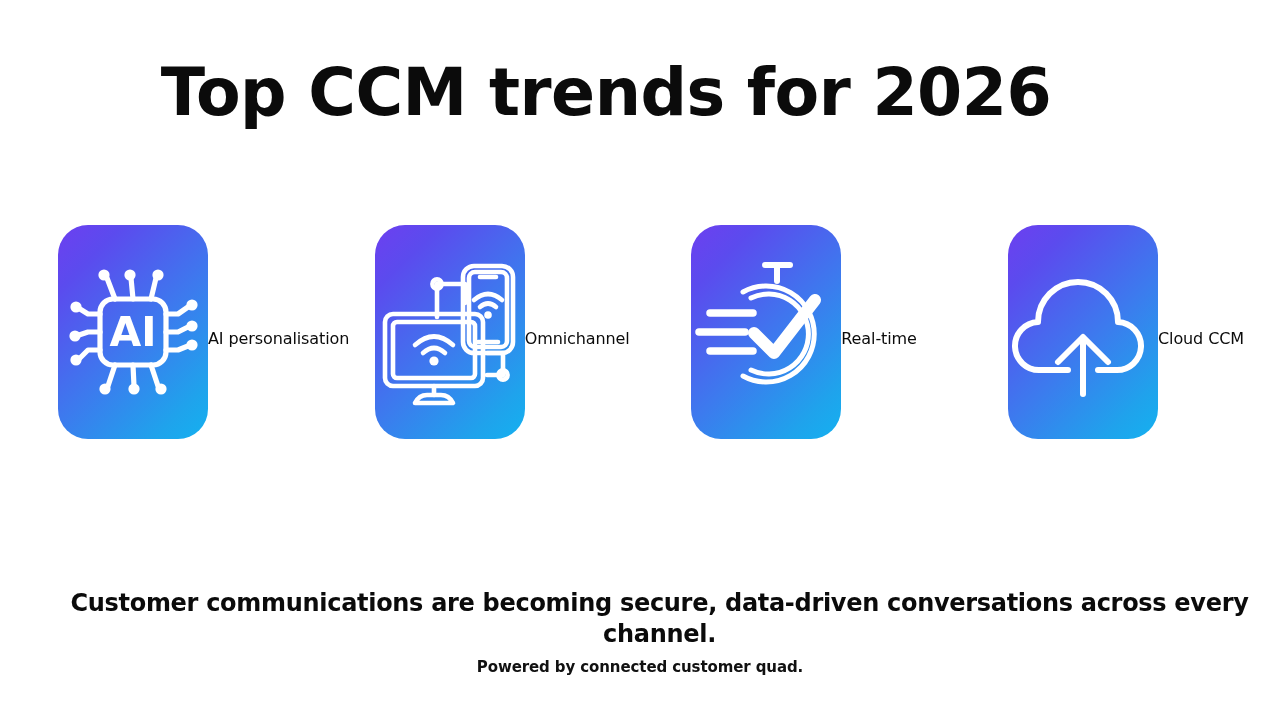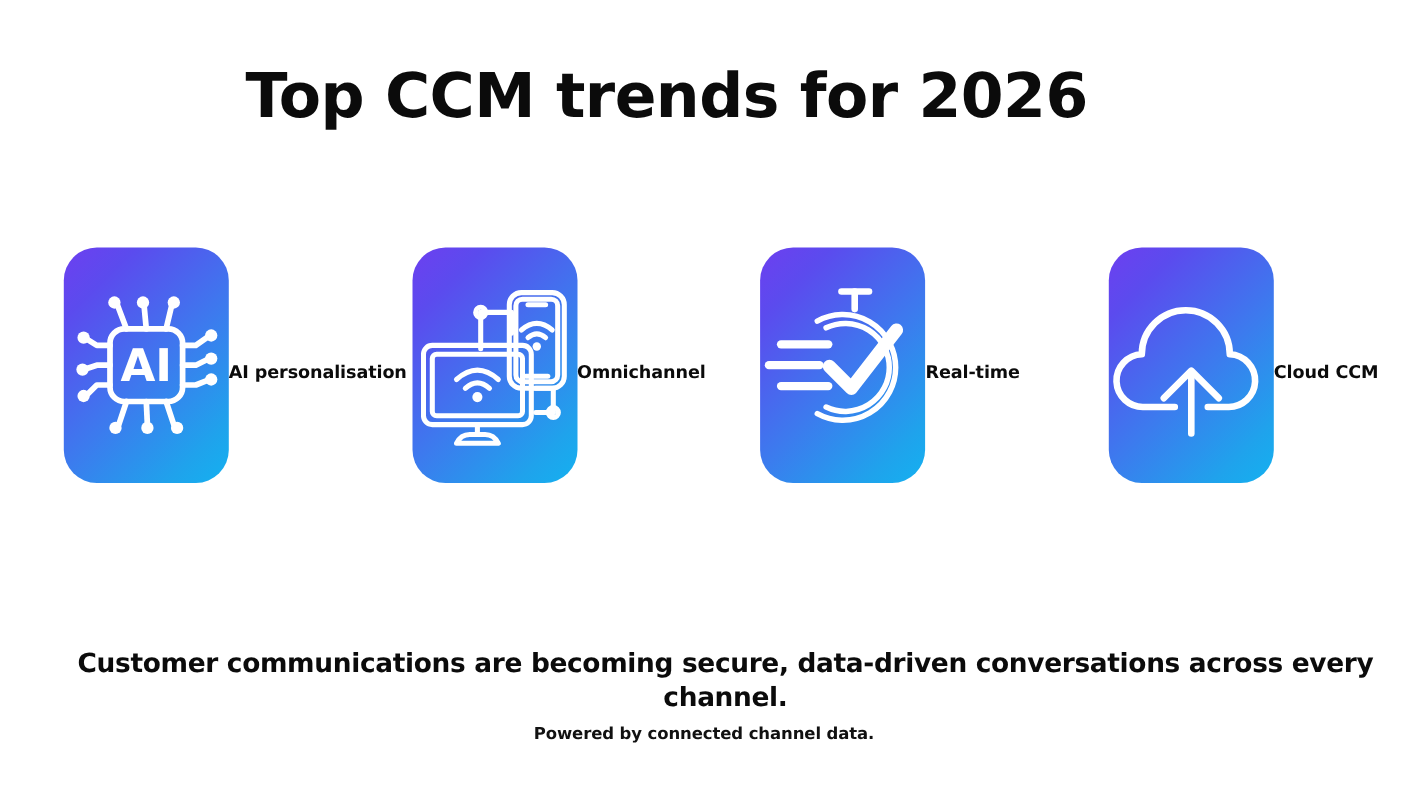--- a/index.html
+++ b/index.html
@@ -58,21 +58,21 @@
     border-right: 3px solid #F05A28;
   }
 
   
   .title {
     position: absolute;
     top: 56px;
     left: 0;
     width: 1212px;
     text-align: center;
-    font-size: 56px;
+    font-size: 65px;
     font-weight: 700;
     letter-spacing: -0.5px;
     color: #0b0b0b;
     line-height: 1.15;
   }
 
   
   .tile-row {
     position: absolute;
     top: 225px;
@@ -96,21 +96,21 @@
     align-items: center;
     justify-content: center;
     box-sizing: border-box;
   }
   .tile svg {
     display: block;
   }
   .tile-label {
     margin-top: 13px;
     font-size: 16px;
-    font-weight: 700;
+    font-weight: 400;
     color: #0b0b0b;
     text-align: center;
     white-space: nowrap;
     letter-spacing: -0.1px;
   }
 
   
   .footer {
     position: absolute;
     top: 588px;
@@ -263,16 +263,16 @@
           </g>
         </svg>
       </div>
       <div class="tile-label">Cloud CCM</div>
     </div>
 
   </div>
 
   <div class="footer">
     <div class="footer-main">Customer communications are becoming secure, data-driven conversations across every channel.</div>
-    <div class="footer-sub">Powered by connected channel data.</div>
+    <div class="footer-sub">Powered by connected customer quad.</div>
   </div>
 
 </div>
 
 </body></html>

